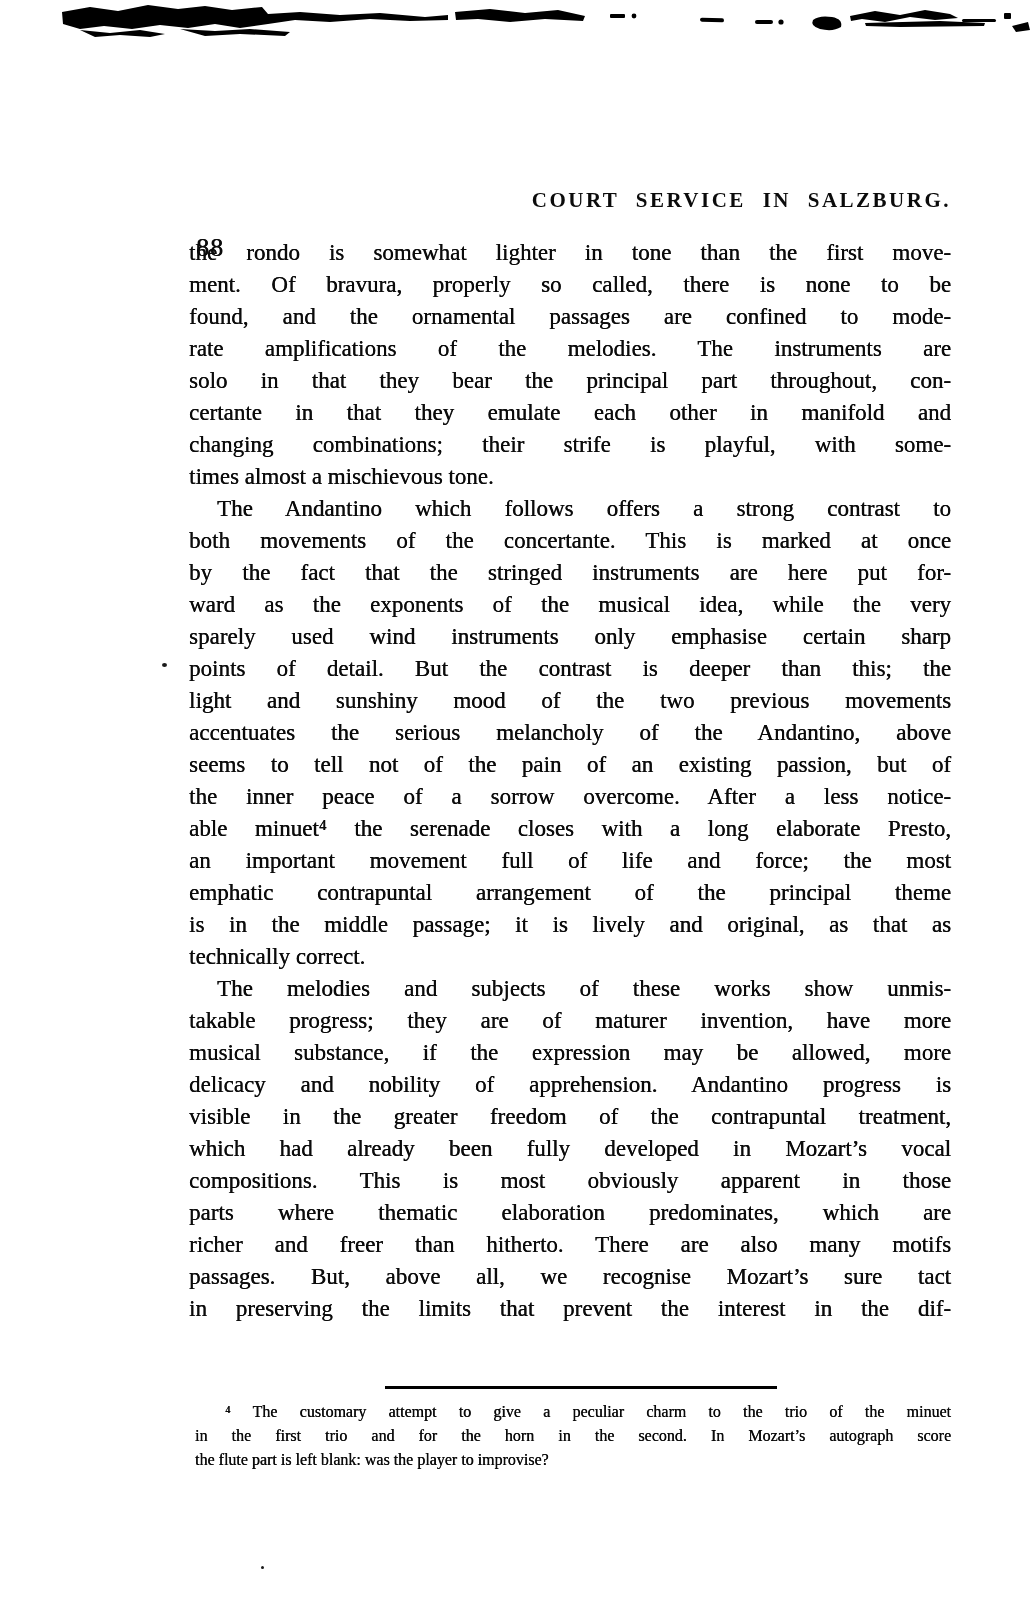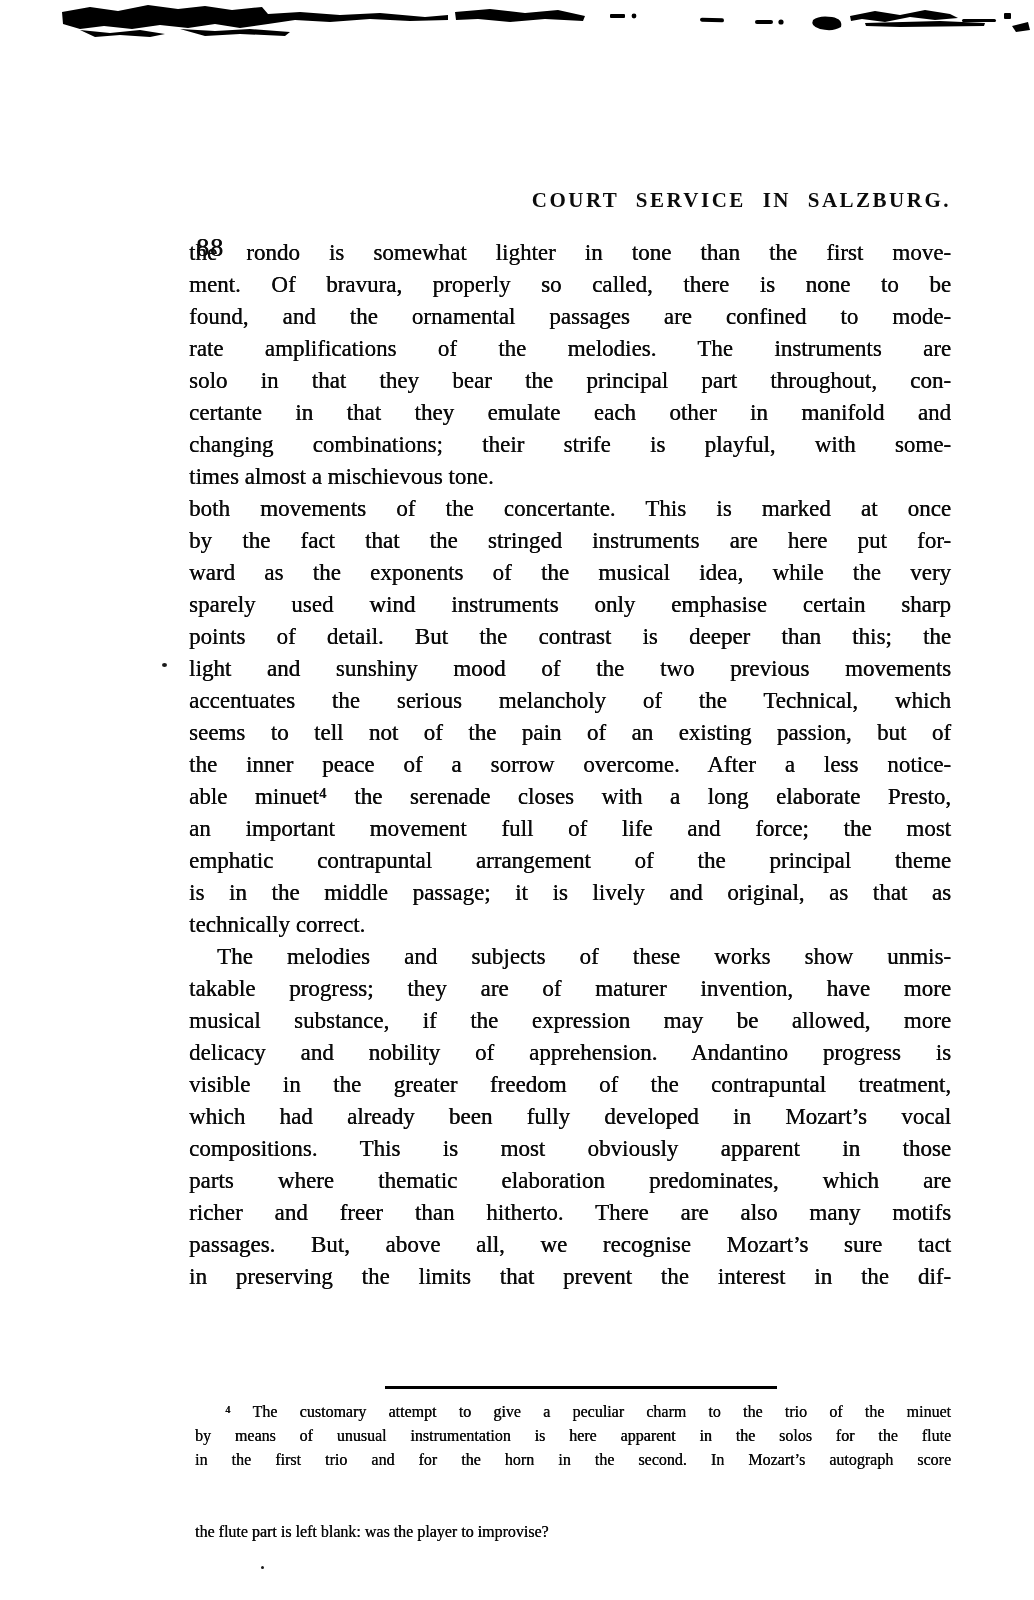--- a/index.html
+++ b/index.html
@@ -77,21 +77,21 @@
     font-size: 16px;
     line-height: 24px;
     text-shadow: 0.3px 0 0 currentColor;
   }
   .fline {
     height: 24px;
     text-align: justify;
     text-align-last: justify;
   }
   .fline.first { padding-left: 30px; }
-  .fline.last  { text-align-last: left; margin-top: 48px; }
+  .fline.last  { text-align-last: left; }
 
   
   .speck {
     position: absolute;
     background: #1a1a1a;
     border-radius: 50%;
   }
   .speck-margin { left: 162px; top: 663px; width: 5px; height: 4px; }
   .speck-bottom { left: 261px; top: 1566px; width: 3px; height: 3px; }
 </style>
@@ -132,27 +132,28 @@
       <div class="line">ment.  Of bravura, properly so called, there is none to be</div>
       <div class="line">found, and the ornamental passages are confined to mode-</div>
       <div class="line">rate amplifications of the melodies.  The instruments are</div>
       <div class="line">solo in that they bear the principal part throughout, con-</div>
       <div class="line">certante in that they emulate each other in manifold and</div>
       <div class="line">changing combinations; their strife is playful, with some-</div>
       <div class="line last">times almost a mischievous tone.</div>
     </div>
 
     <div class="para">
+      <div class="line first">The Andantino which follows offers a strong contrast to</div>
       <div class="line">both movements of the concertante.  This is marked at once</div>
       <div class="line">by the fact that the stringed instruments are here put for-</div>
       <div class="line">ward as the exponents of the musical idea, while the very</div>
       <div class="line">sparely used wind instruments only emphasise certain sharp</div>
       <div class="line">points of detail.  But the contrast is deeper than this; the</div>
       <div class="line">light and sunshiny mood of the two previous movements</div>
-      <div class="line">accentuates the serious melancholy of the Technical, which</div>
+      <div class="line">accentuates the serious melancholy of the Andantino, above</div>
       <div class="line">seems to tell not of the pain of an existing passion, but of</div>
       <div class="line">the inner peace of a sorrow overcome.  After a less notice-</div>
       <div class="line">able minuet⁴ the serenade closes with a long elaborate Presto,</div>
       <div class="line">an important movement full of life and force; the most</div>
       <div class="line">emphatic contrapuntal arrangement of the principal theme</div>
       <div class="line">is in the middle passage; it is lively and original, as that as</div>
       <div class="line last">technically correct.</div>
     </div>
 
     <div class="para">
@@ -168,21 +169,20 @@
       <div class="line">passages.  But, above all, we recognise Mozart’s sure tact</div>
       <div class="line">in preserving the limits that prevent the interest in the dif-</div>
     </div>
 
   </div>
 
   <div class="footnote-rule"></div>
 
   <div class="footnote">
     <div class="fline first">⁴ The customary attempt to give a peculiar charm to the trio of the minuet</div>
-    <div class="fline">by means of unusual instrumentation is here apparent in the solos for the flute</div>
     <div class="fline">in the first trio and for the horn in the second.  In Mozart’s autograph score</div>
     <div class="fline last">the flute part is left blank: was the player to improvise?</div>
   </div>
 
   <div class="speck speck-margin"></div>
   <div class="speck speck-bottom"></div>
 
 </div>
 
 </body></html>

